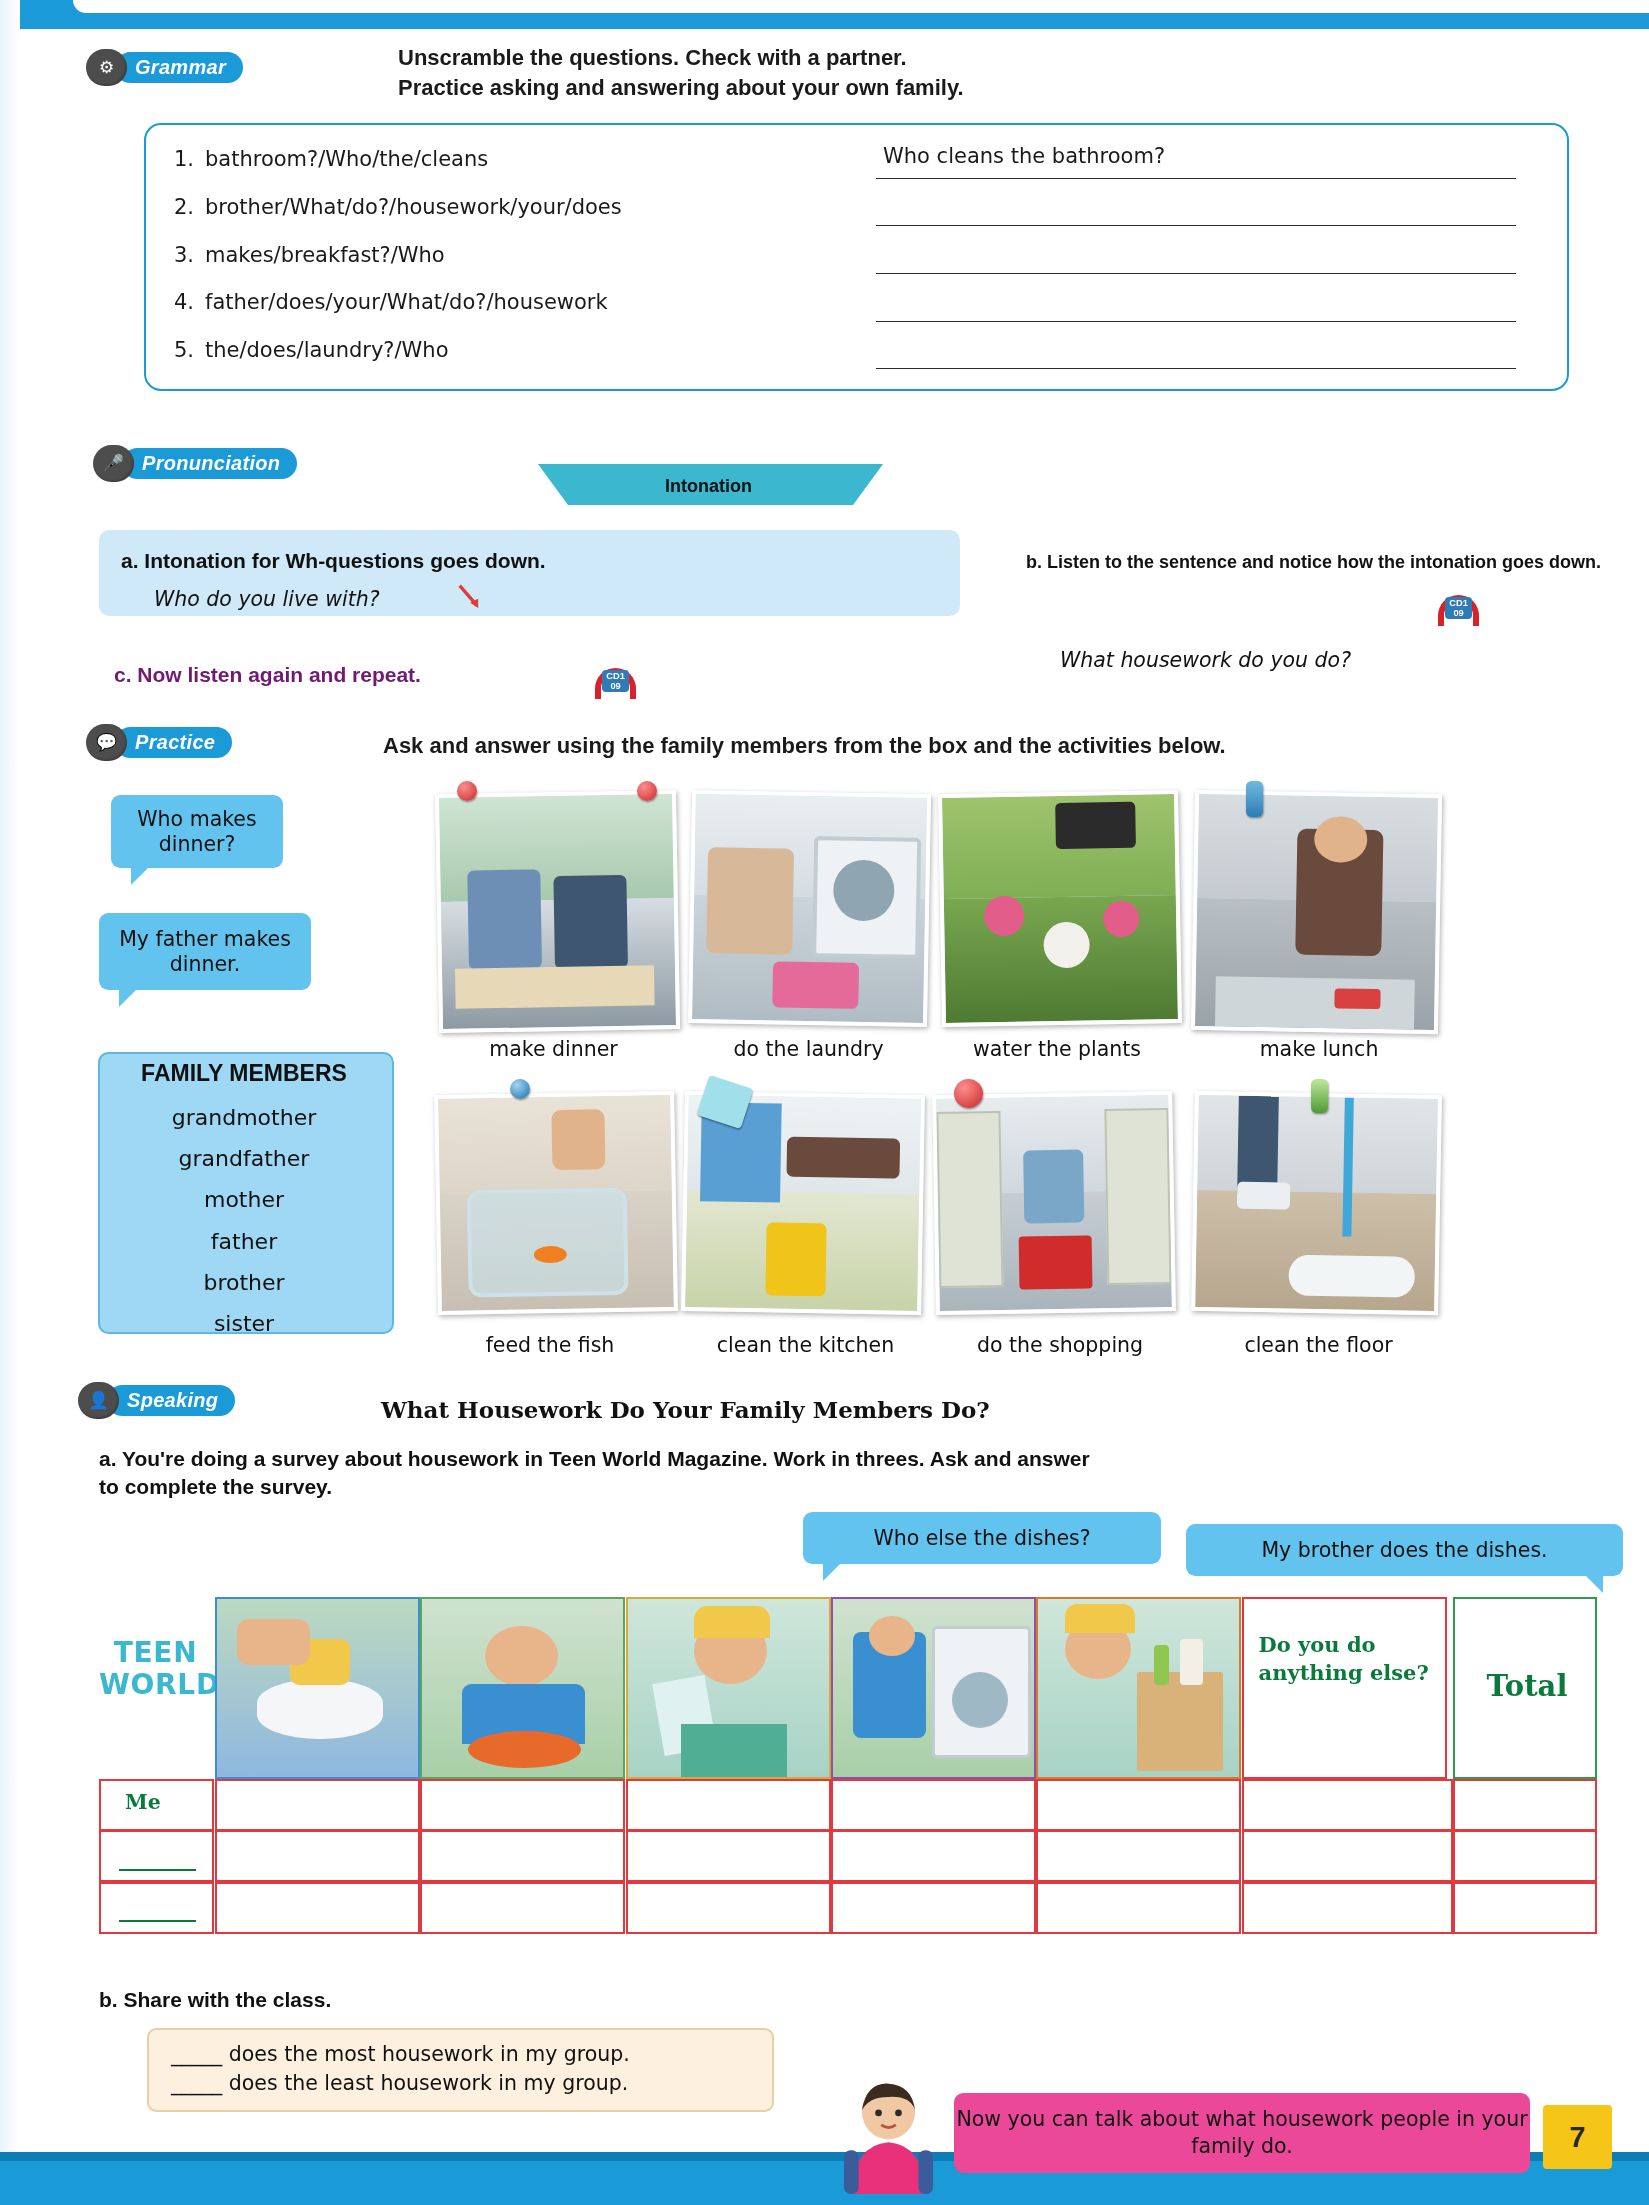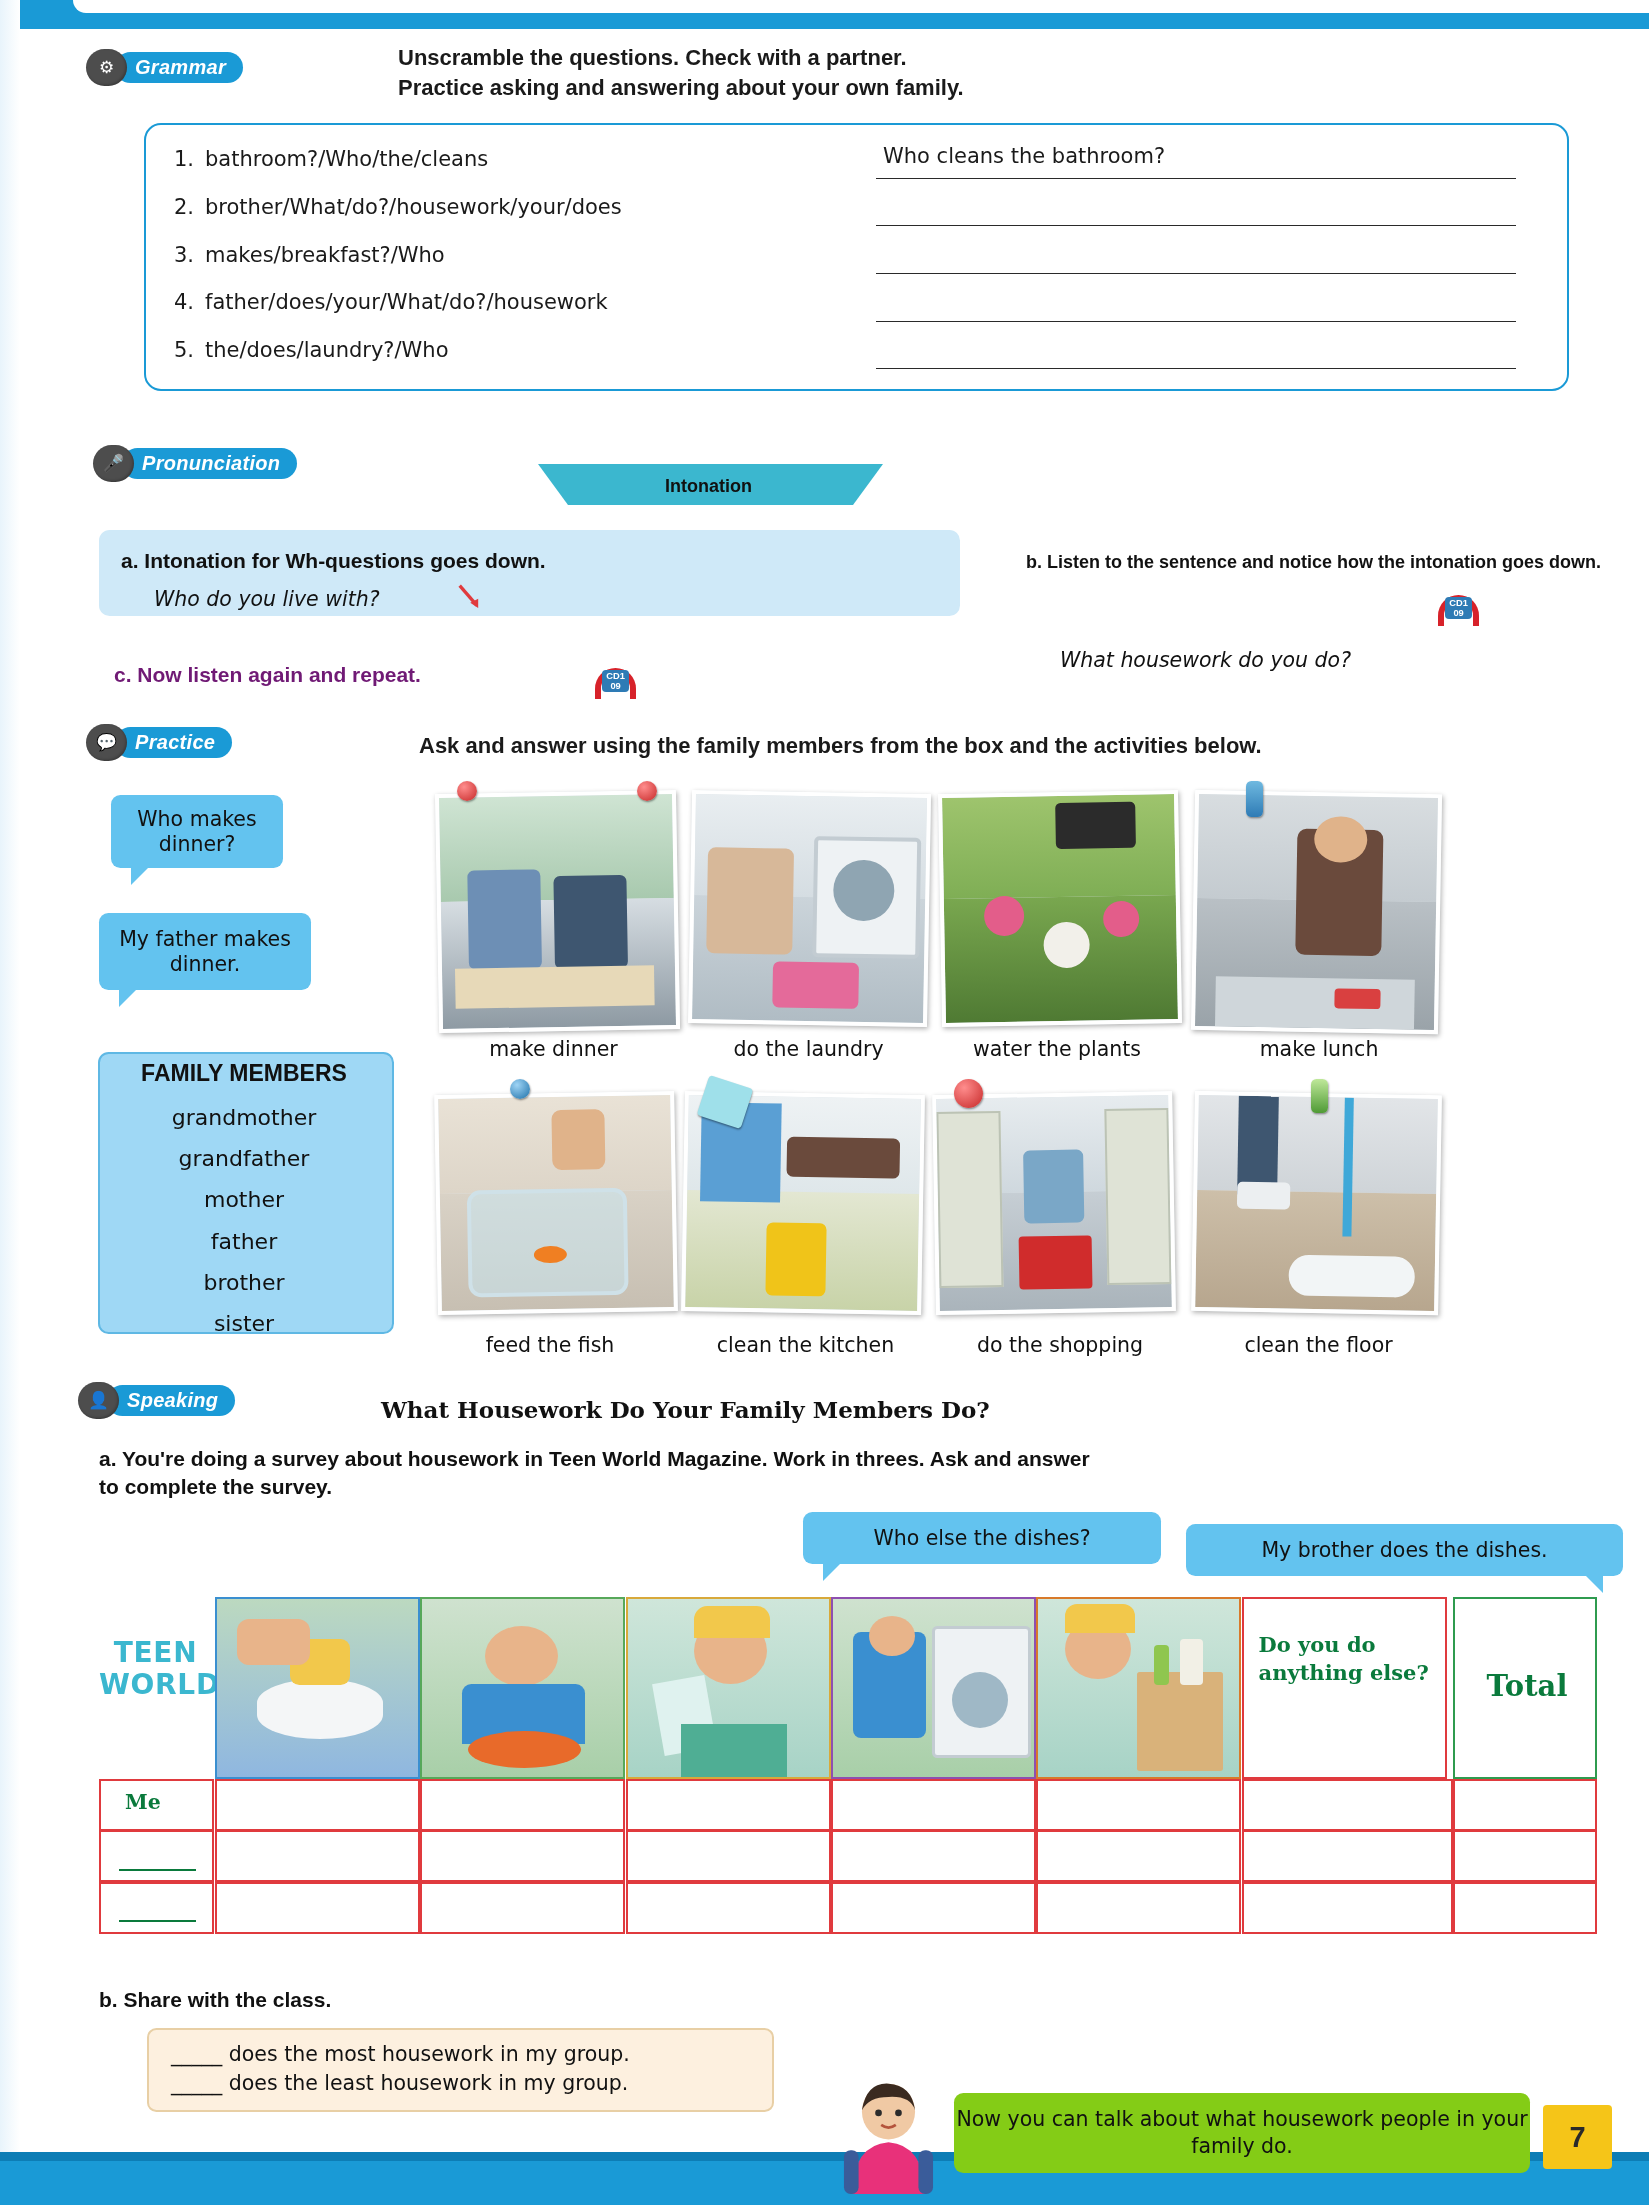--- a/index.html
+++ b/index.html
@@ -221,21 +221,21 @@
   .share-box {
     position: absolute; left: 147px; top: 2028px; width: 623px; height: 80px;
     background: #fdf0df; border: 2px solid #e8cfa5; border-radius: 9.3px;
   }
   .share-line {
     position: absolute; font-size: 20.5px; color: #111;
     font-family: "DejaVu Sans", sans-serif;
   }
   .yellow-box {
     position: absolute; left: 954px; top: 2093px; width: 576px; height: 80px;
-    background: #84cc16; border-radius: 9.3px;
+    background: #ec4899; border-radius: 9.3px;
     display: flex; align-items: center; justify-content: center;
     text-align: center; font-size: 20.5px; color: #111; line-height: 1.3;
     padding: 0 0; box-sizing: border-box;
     font-family: "DejaVu Sans", sans-serif;
   }
 
   .speak-b {
     position: absolute; left: 99px; top: 1988px;
     font-size: 21px; font-weight: bold; color: #111;
   }
@@ -309,21 +309,21 @@
 <div class="pron-c">c. Now listen again and repeat.</div>
 <span class="cd-icon" style="position:absolute; left:595px; top:663px;">
   <span class="hp"></span>
     <span class="lbl">CD1<br>09</span>
 </span>
 
 <div class="tag" style="left:86px; top:724px;">
   <div class="tag-circle">💬</div>
   <div class="tag-label">Practice</div>
 </div>
-<div class="heading-text" style="left:383px; top:732px;margin-left:36px;">Ask and answer using the family members from the box and the activities below.</div>
+<div class="heading-text" style="left:383px; top:732px;">Ask and answer using the family members from the box and the activities below.</div>
 
 <div class="bubble tail-bl" style="left:111px; top:795px; width:172px; height:73px;">Who makes dinner?</div>
 <div class="bubble tail-bl" style="left:99px; top:913px; width:212px; height:77px;">My father makes dinner.</div>
 
 <div class="family-box"></div>
 <div class="family-title">FAMILY MEMBERS</div>
 <div class="family-item" style="top:1105px;">grandmother</div>
 <div class="family-item" style="top:1146px;">grandfather</div>
 <div class="family-item" style="top:1187px;">mother</div>
 <div class="family-item" style="top:1229px;">father</div>

